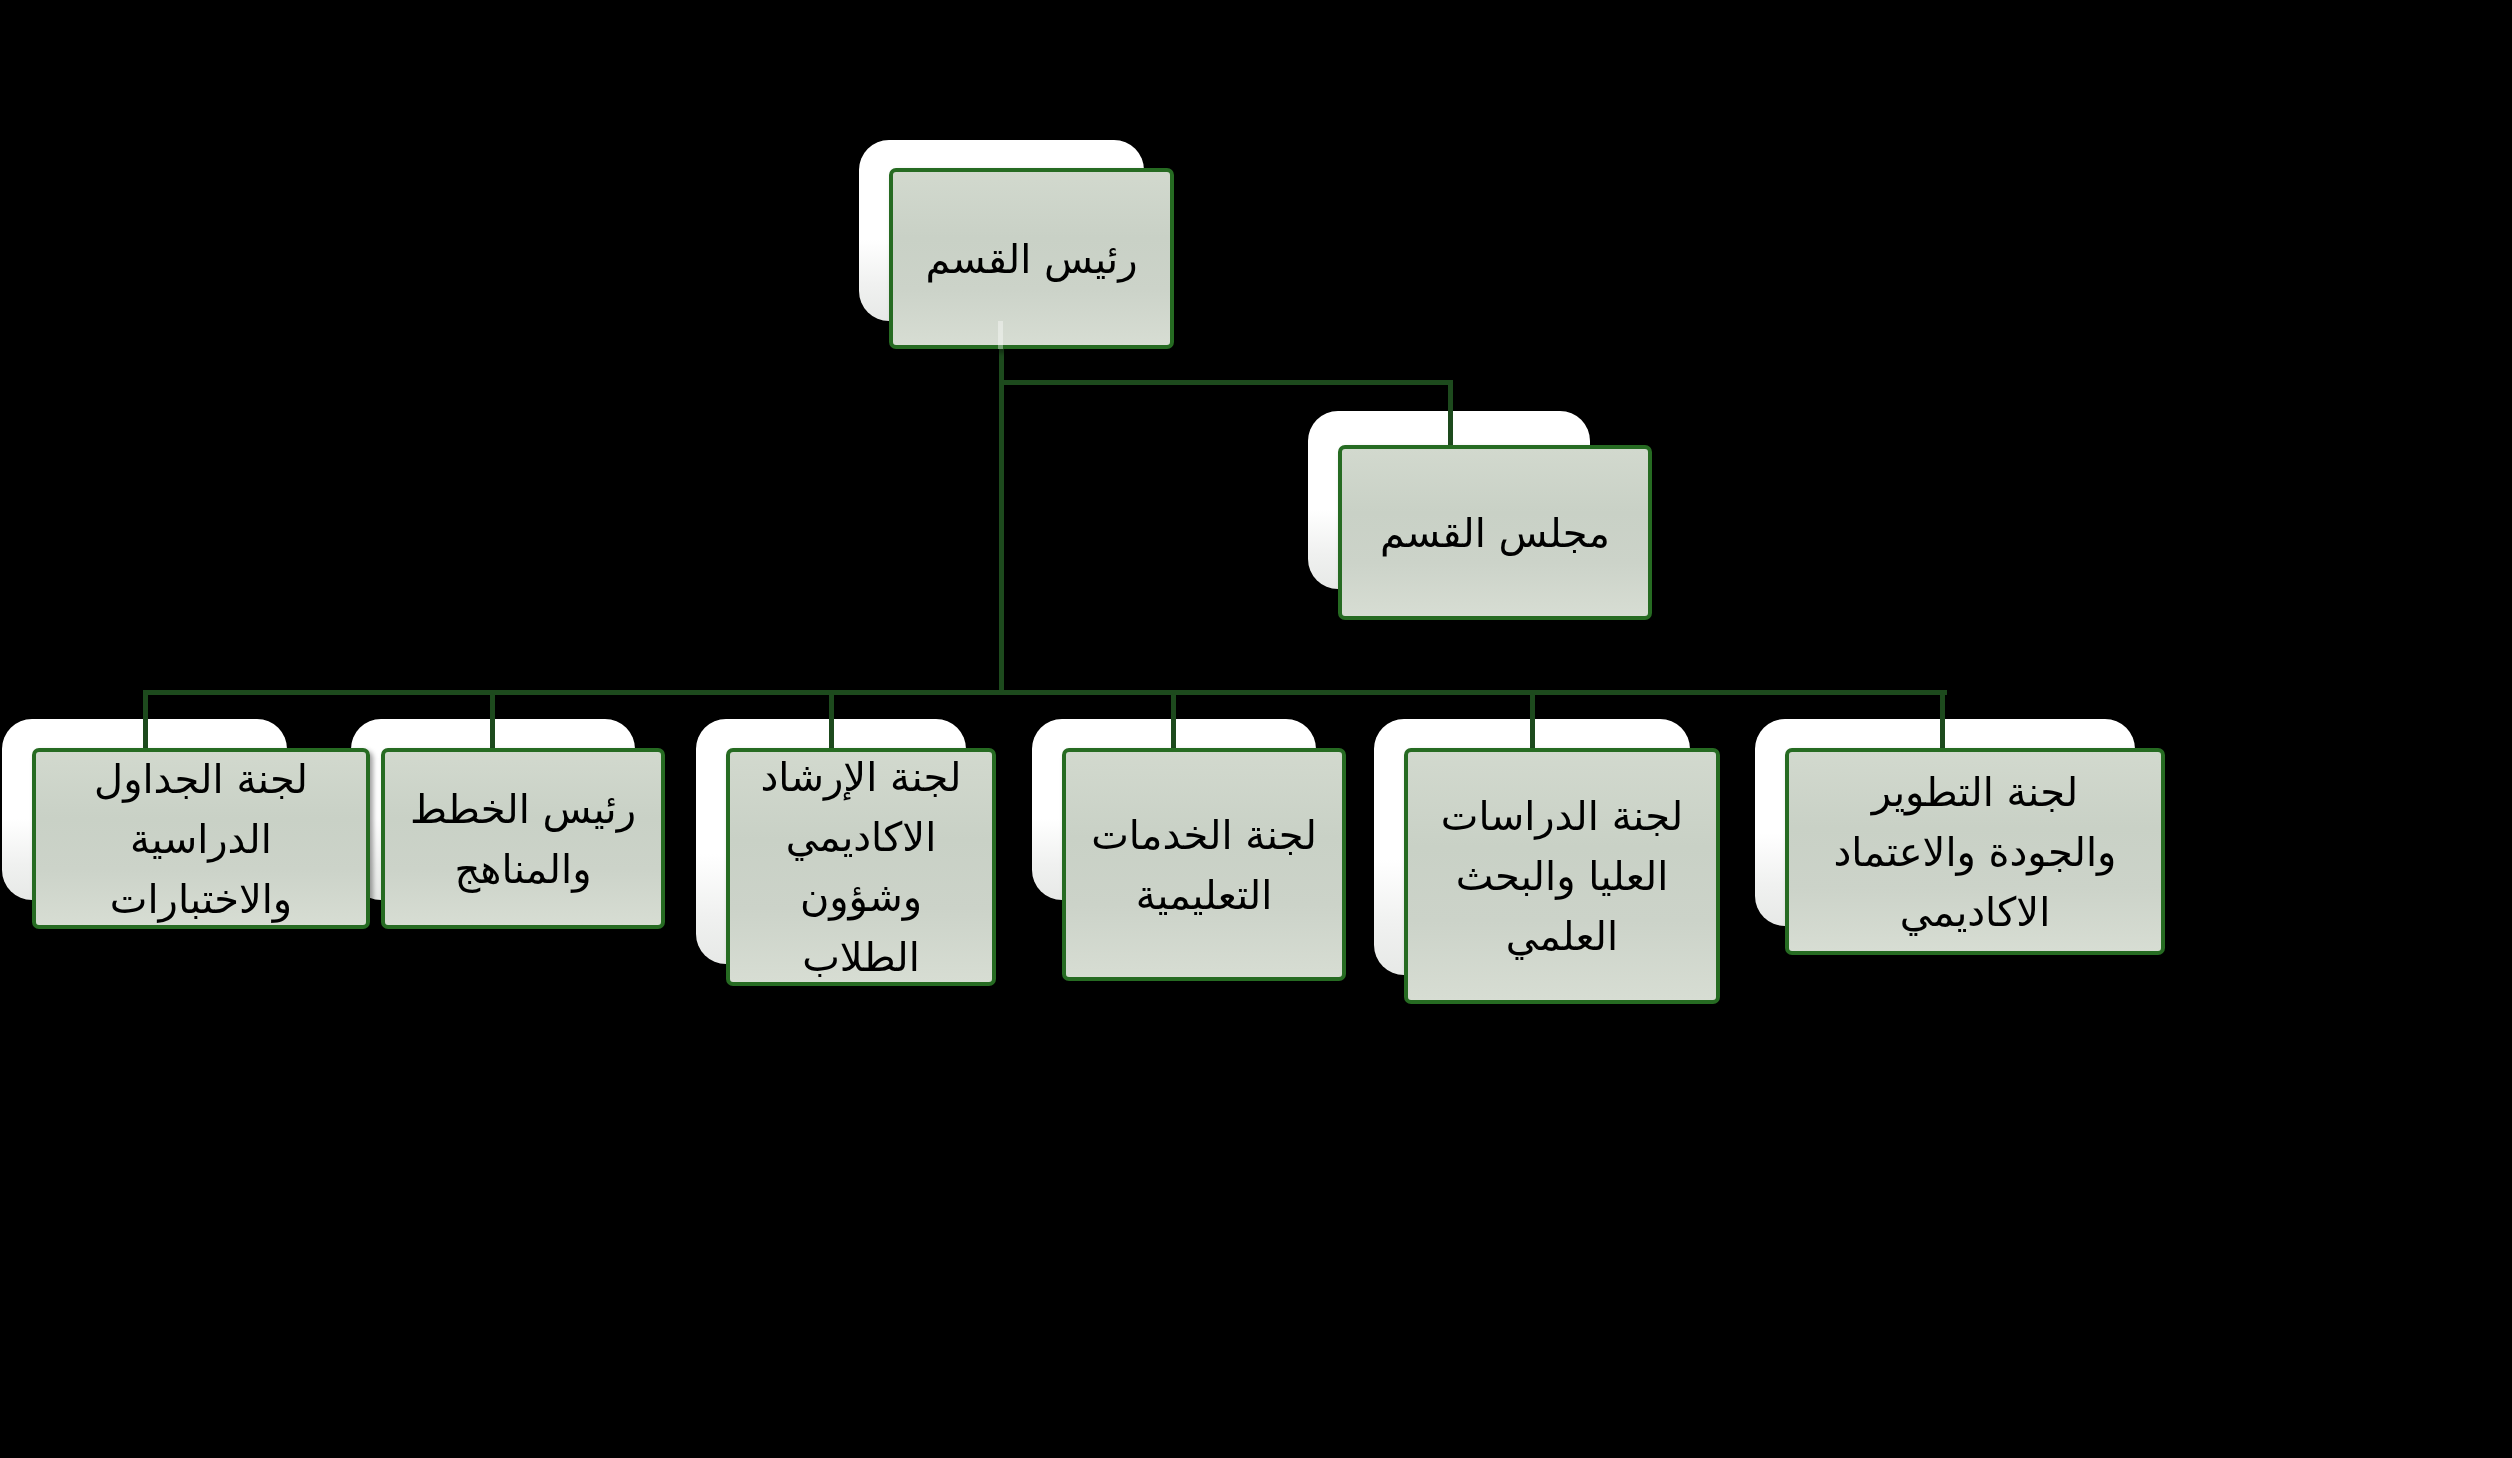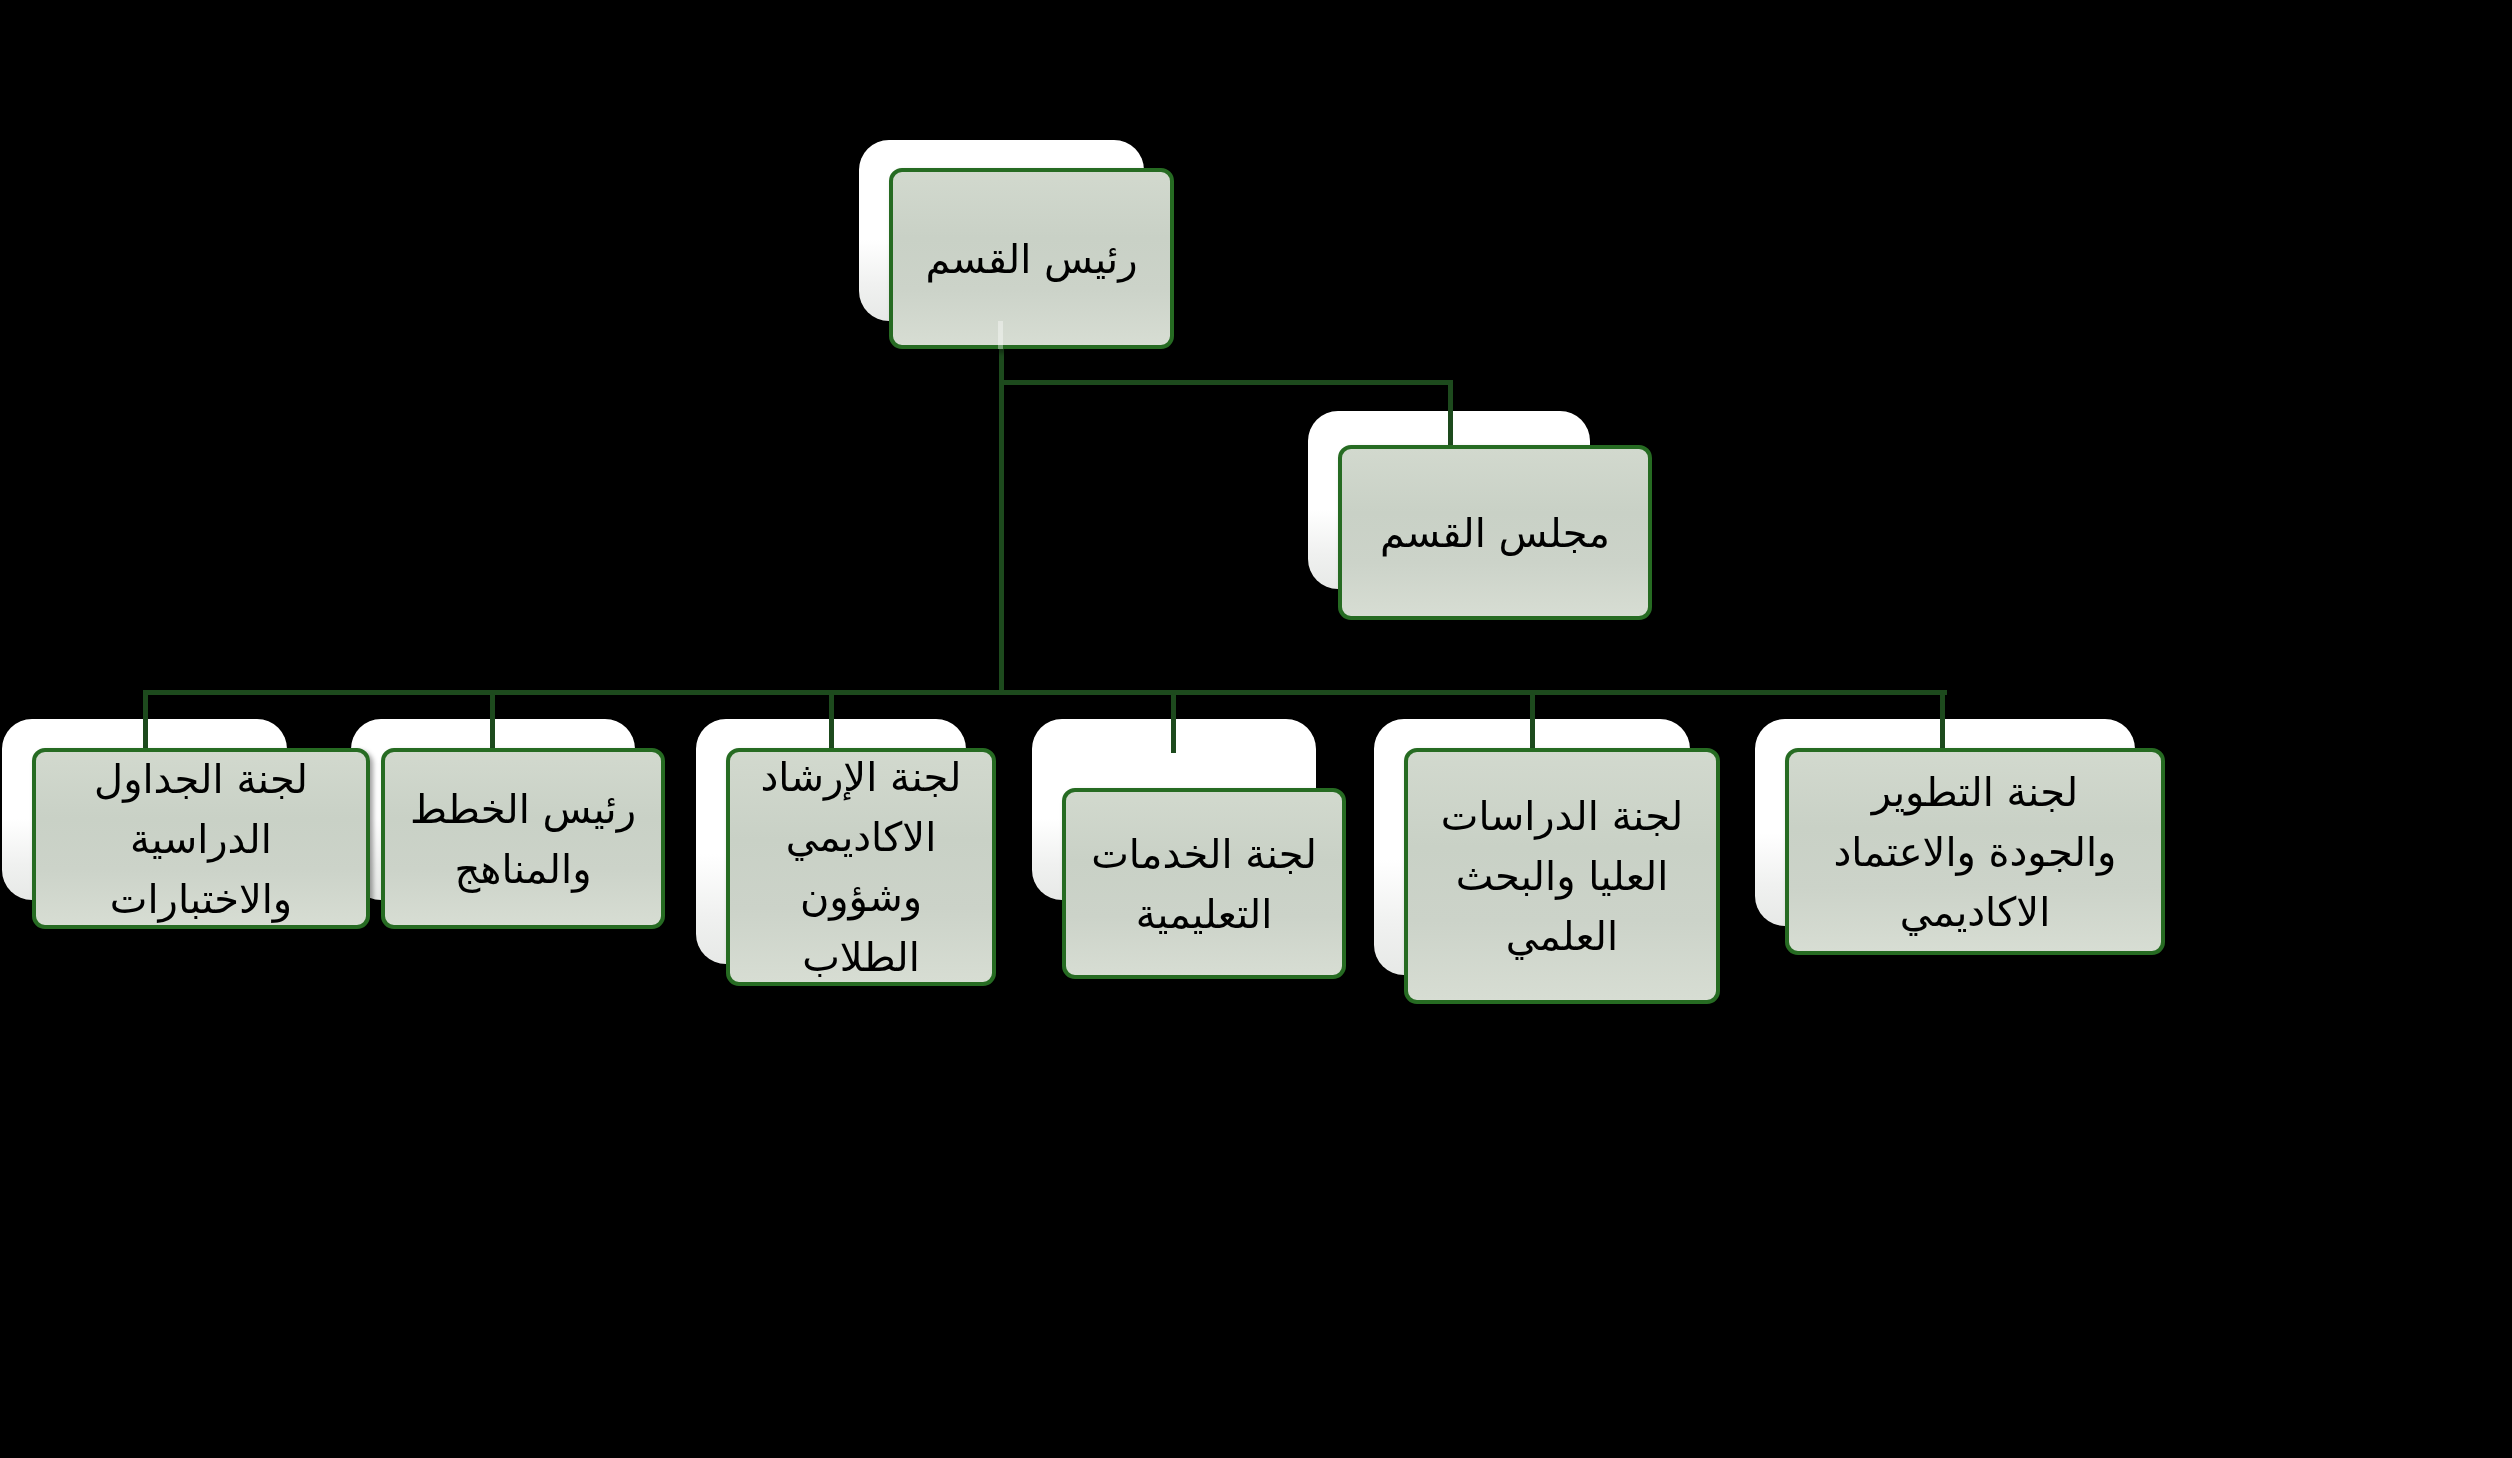--- a/index.html
+++ b/index.html
@@ -24,21 +24,21 @@
     position:absolute;
     background:linear-gradient(180deg,#ffffff 0%,#ffffff 55%,#f0f1f0 80%,#e7e9e7 100%);
     border-radius:30px;
     z-index:2;
   }
   .connector{position:absolute;background:var(--connector);z-index:3;}
   .green-box{
     position:absolute;
     background:linear-gradient(180deg,#d2d9ce 0%,#c9d1c6 38%,#ccd3c9 68%,var(--node-fill-light) 100%);
     border:4.5px solid var(--node-border);
-    border-radius:13px;
+    border-radius:7px;
     box-shadow:3px 3.7px 5.2px rgba(0,0,0,0.38);
     z-index:4;
     display:flex;align-items:center;justify-content:center;
     box-sizing:border-box;
   }
   .label{
     display:block;
     direction:rtl;
     text-align:center;
     white-space:pre-line;
@@ -103,21 +103,21 @@
   <div class="green-box" style="left:726px;top:748px;width:270px;height:238px">
     <span class="label">لجنة الإرشاد
 الاكاديمي
 وشؤون
 الطلاب</span>
   </div>
 </div>
 
 <div class="node">
   <div class="shadow-box" style="left:1032px;top:719px;width:284px;height:181px"></div>
-  <div class="green-box" style="left:1062px;top:788px;width:284px;height:191px">
+  <div class="green-box" style="left:1062px;top:748px;width:284px;height:233px">
     <span class="label">لجنة الخدمات
 التعليمية</span>
   </div>
 </div>
 
 <div class="node">
   <div class="shadow-box" style="left:1374px;top:719px;width:316px;height:256px"></div>
   <div class="green-box" style="left:1404px;top:748px;width:316px;height:256px">
     <span class="label">لجنة الدراسات
 العليا والبحث

